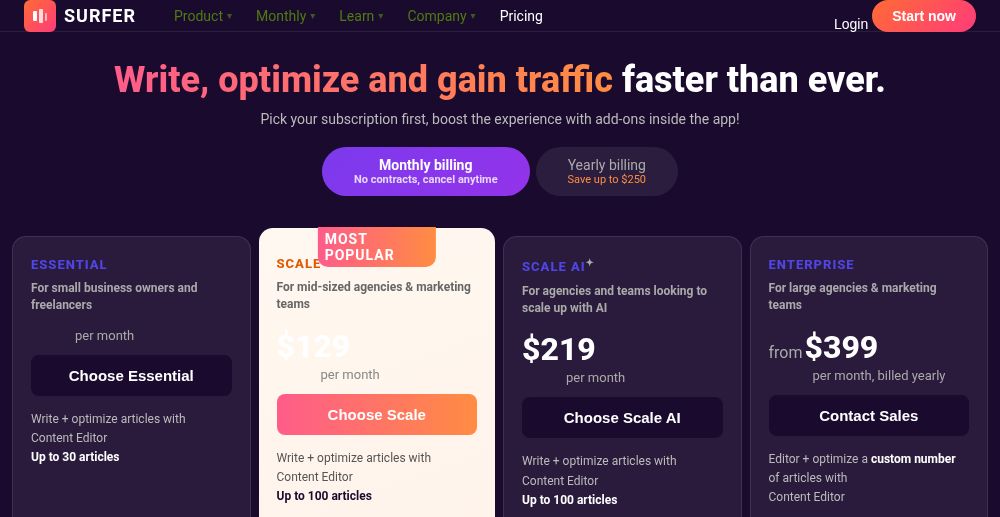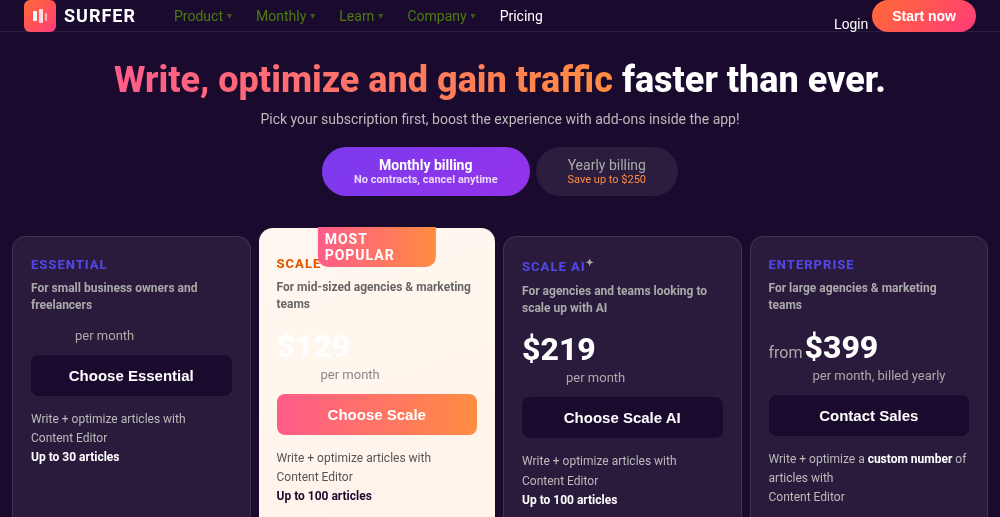--- a/index.html
+++ b/index.html
@@ -386,20 +386,20 @@
   <div class="card">
     <div class="card-name">ENTERPRISE</div>
     <div class="card-desc">For large agencies &amp; marketing teams</div>
     <div class="card-price-row">
       <span class="price-from-text">from</span>
       <span class="price-dollar">$399</span>
     </div>
     <div class="price-period">per month, billed yearly</div>
     <button class="btn-choose btn-dark">Contact Sales</button>
     <div class="card-features">
-      <span>Write + optimize a</span>
+      <span>Editor + optimize a</span>
       <strong>custom number</strong>
       <span> of articles with</span><br>
       <span>Content Editor</span>
     </div>
   </div>
 
 </div>
 
 </body></html>

